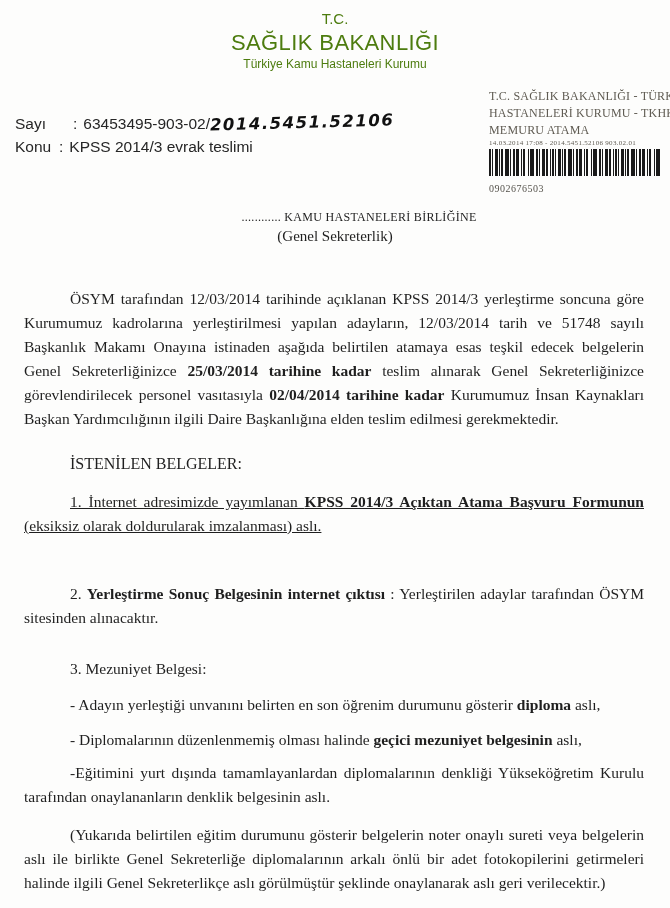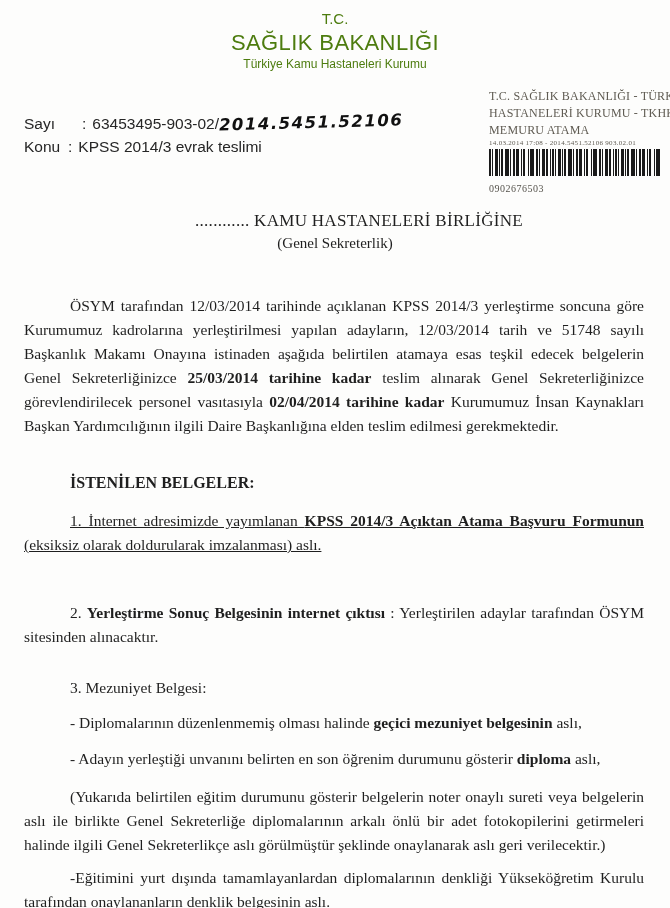--- a/index.html
+++ b/index.html
@@ -19,21 +19,21 @@
     font-family:"Liberation Sans", sans-serif;
     color:#4d7c0f;
     line-height:1.3;
   }
   .lh-tc        { font-size:15px; }
   .lh-ministry  { font-size:22px; letter-spacing:0.4px; }
   .lh-institution { font-size:12px; }
 
   
   .meta {
-    position:absolute; left:24px; top:112px;
+    position:absolute; left:15px; top:112px;
     font-family:"Liberation Sans", sans-serif;
     font-size:15.5px; color:#262626; line-height:1.45;
   }
   .meta-row { display:flex; align-items:baseline; white-space:nowrap; }
   .meta-label-sayi { display:inline-block; width:58px; }
   .meta-label-konu { display:inline-block; width:44px; }
   .meta-colon { margin-right:6px; }
   .handwritten {
     font-family:"DejaVu Sans", sans-serif;
     font-size:16.5px; font-weight:600; font-style:italic;
@@ -47,28 +47,28 @@
     font-family:"Liberation Serif", serif;
     color:#5f5b52;
   }
   .stamp-line  { font-size:12px; line-height:1.4; white-space:nowrap; letter-spacing:0.2px; }
   .stamp-date  { font-size:7px; white-space:nowrap; letter-spacing:0.3px; margin-top:1px; }
   .barcode-box { margin-top:2px; width:172px; height:27px; }
   .stamp-number { font-size:10px; margin-top:7px; color:#55524b; letter-spacing:0.5px; }
 
   
   .recipient { margin-top:136px; text-align:center; line-height:1.45; }
-  .recipient-title { font-size:17px; letter-spacing:0.3px;padding-left:48px; }
+  .recipient-title { font-size:12px; letter-spacing:0.3px;padding-left:48px; }
   .recipient-sub   { font-size:15px; }
 
   
   .page-body { padding:0 26px 0 24px; font-size:15.5px; line-height:24px; }
   .para { text-align:justify; text-indent:46px; }
   .p-intro   { margin-top:39px; }
-  .p-heading { margin-top:33px; font-weight:bold; font-size:16px; }
+  .p-heading { margin-top:21px; font-weight:normal; font-size:16px; }
   .p-item1   { margin-top:14px;text-decoration:underline; }
   .p-item2   { margin-top:44px; }
   .p-item3   { margin-top:27px; }
   .p-dash1   { margin-top:12px; }
   .p-dash2   { margin-top:11px; }
   .p-dash3   { margin-top:9px;  }
   .p-note    { margin-top:14px; }
 </style>
 </head>
 <body>
@@ -158,18 +158,18 @@
   <div class="recipient-title">............ KAMU HASTANELERİ BİRLİĞİNE</div>
   <div class="recipient-sub">(Genel Sekreterlik)</div>
 </div>
 
 <div class="page-body">
   <p class="para p-intro"><span>ÖSYM tarafından 12/03/2014 tarihinde açıklanan KPSS 2014/3 yerleştirme soncuna göre Kurumumuz kadrolarına yerleştirilmesi yapılan adayların, 12/03/2014 tarih ve 51748 sayılı Başkanlık Makamı Onayına istinaden aşağıda belirtilen atamaya esas teşkil edecek belgelerin Genel Sekreterliğinizce </span><b>25/03/2014 tarihine kadar</b><span> teslim alınarak Genel Sekreterliğinizce görevlendirilecek personel vasıtasıyla </span><b>02/04/2014 tarihine kadar</b><span> Kurumumuz İnsan Kaynakları Başkan Yardımcılığının ilgili Daire Başkanlığına elden teslim edilmesi gerekmektedir.</span></p>
   <p class="para p-heading">İSTENİLEN BELGELER:</p>
   <p class="para p-item1"><span>1. İnternet adresimizde yayımlanan </span><b>KPSS 2014/3 Açıktan Atama Başvuru Formunun</b><span> (eksiksiz olarak doldurularak imzalanması) aslı.</span></p>
   <p class="para p-item2"><span>2. </span><b>Yerleştirme Sonuç Belgesinin internet çıktısı</b><span> : Yerleştirilen adaylar tarafından ÖSYM sitesinden alınacaktır.</span></p>
   <p class="para p-item3"><span>3. Mezuniyet Belgesi:</span></p>
+  <p class="para p-dash1"><span>- Adayın yerleştiği unvanını belirten en son öğrenim durumunu gösterir </span><b>diploma</b><span> aslı,</span></p>
   <p class="para p-dash2"><span>- Diplomalarının düzenlenmemiş olması halinde </span><b>geçici mezuniyet belgesinin</b><span> aslı,</span></p>
-  <p class="para p-dash1"><span>- Adayın yerleştiği unvanını belirten en son öğrenim durumunu gösterir </span><b>diploma</b><span> aslı,</span></p>
+  <p class="para p-dash3"><span>-Eğitimini yurt dışında tamamlayanlardan diplomalarının denkliği Yükseköğretim Kurulu tarafından onaylananların denklik belgesinin aslı.</span></p>
   <p class="para p-note"><span>(Yukarıda belirtilen eğitim durumunu gösterir belgelerin noter onaylı sureti veya belgelerin aslı ile birlikte Genel Sekreterliğe diplomalarının arkalı önlü bir adet fotokopilerini getirmeleri halinde ilgili Genel Sekreterlikçe aslı görülmüştür şeklinde onaylanarak aslı geri verilecektir.)</span></p>
-  <p class="para p-dash3"><span>-Eğitimini yurt dışında tamamlayanlardan diplomalarının denkliği Yükseköğretim Kurulu tarafından onaylananların denklik belgesinin aslı.</span></p>
 
 </div>
 
 </body></html>

